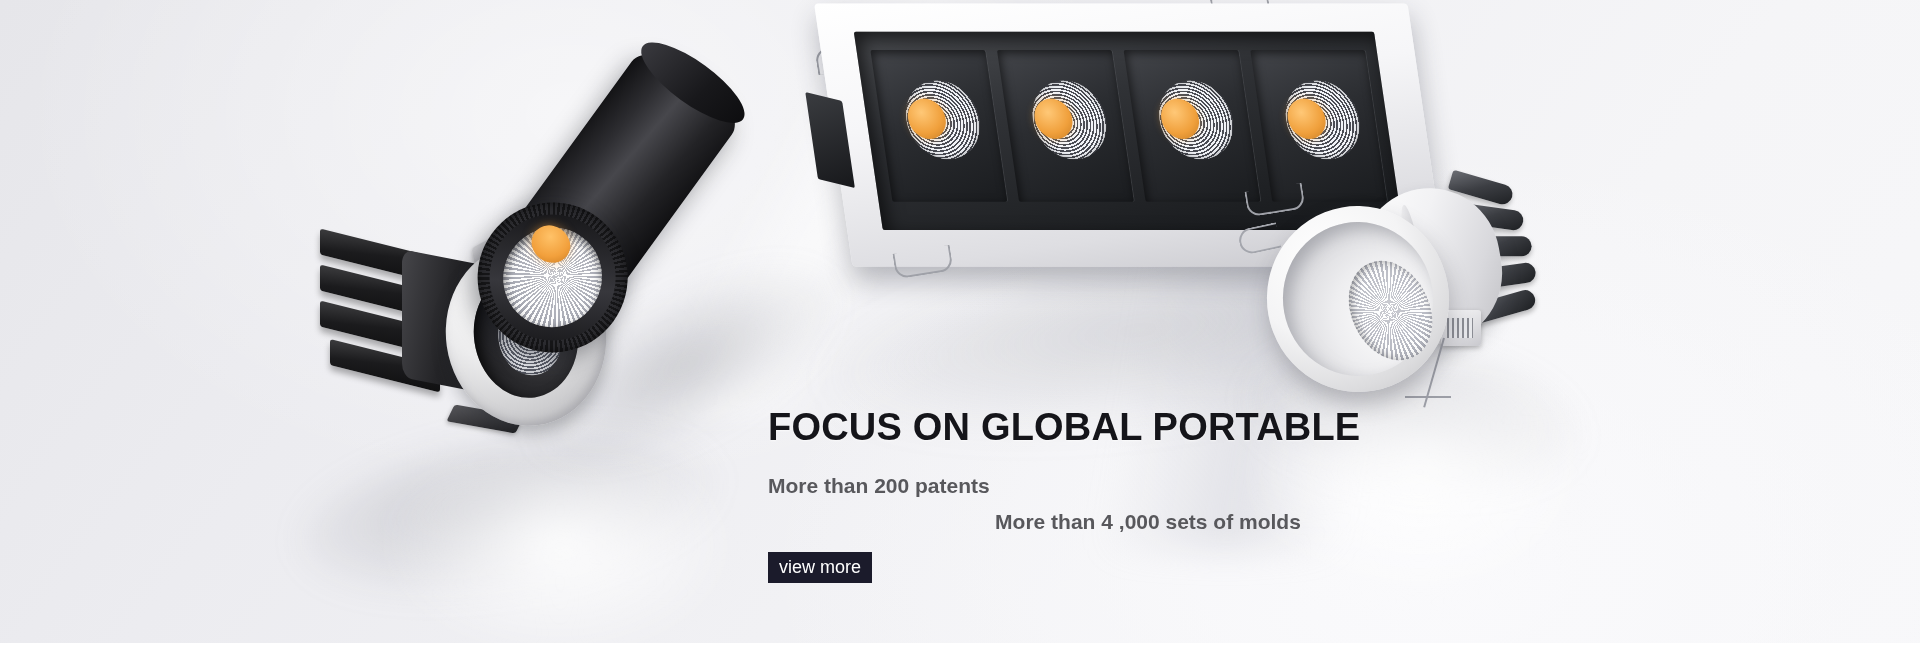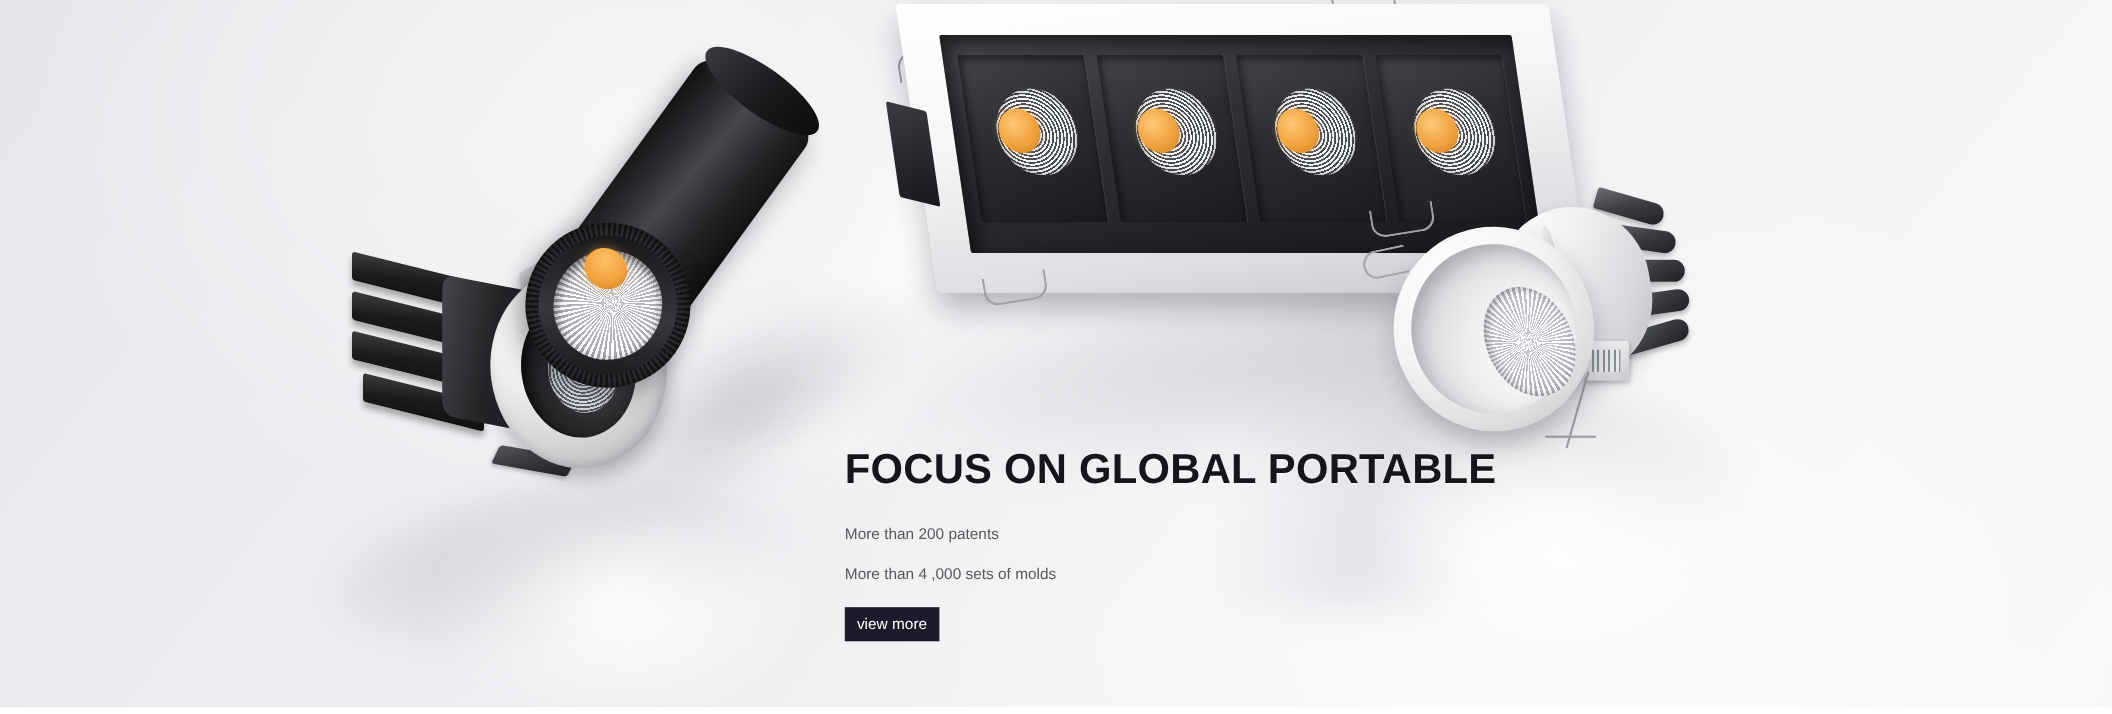--- a/index.html
+++ b/index.html
@@ -165,25 +165,25 @@
   #p4 .w1{left:198px;top:168px;height:72px;transform:rotate(16deg);}
   #p4 .w2{left:160px;top:226px;width:46px;height:2px;}
   #p4 .sclip{position:absolute;left:-6px;top:56px;width:40px;height:26px;
     border:2.5px solid #a4a6ad;border-right:none;border-radius:13px 0 0 13px;transform:rotate(-12deg);}
 
   
   #textblock{position:absolute;left:768px;top:404px;width:760px;}
   #headline{margin:0;color:#15151a;font-weight:700;font-size:38px;line-height:46px;
     letter-spacing:.2px;text-shadow:0 1px 2px rgba(255,255,255,.65);}
   #headline .hl{display:block;white-space:nowrap;}
-  .subline{margin:0;color:#58585c;font-size:14px;line-height:27px;font-weight:400;}
+  .subline{margin:0;color:#58585c;font-size:21px;line-height:27px;font-weight:700;}
   #sub1{margin-top:22px;}
-  #sub2{margin-top:9px;}
+  #sub2{margin-top:9px;text-align:center;}
   #viewmore{display:inline-block;margin-top:17px;padding:5px 11px 6px;
-    background:#1b1b2b;color:#ffffff;font-size:14px;line-height:20px;font-weight:400;
+    background:#1b1b2b;color:#ffffff;font-size:18px;line-height:20px;font-weight:400;
     border:none;cursor:pointer;font-family:"Liberation Sans", sans-serif;}
 </style>
 </head>
 <body>
 
 <div id="banner">
 
   <div class="streak st1"></div>
   <div class="streak st2"></div>
   <div class="shadow sh-a"></div>

